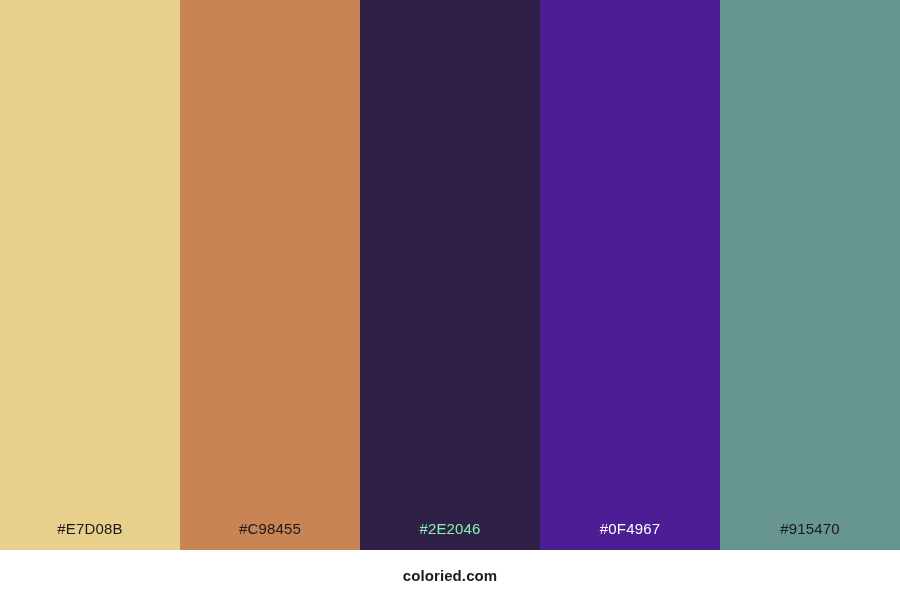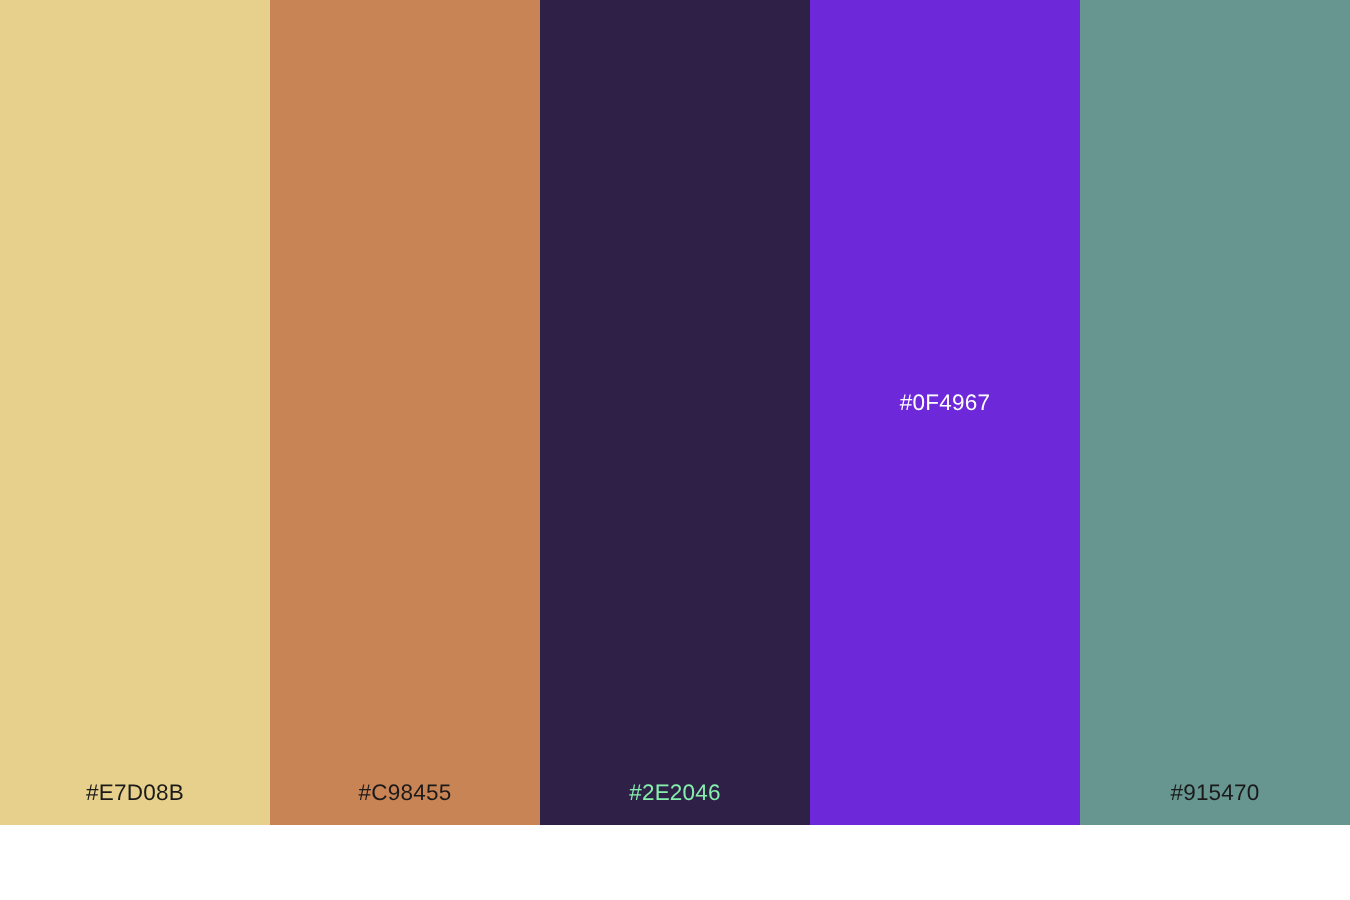--- a/index.html
+++ b/index.html
@@ -86,24 +86,27 @@
     </div>
 
     <div class="swatch" style="background-color: rgb(201, 132, 85); align-items: flex-end;">
       <span class="swatch-label" style="color: rgb(26, 26, 26);">#C98455</span>
     </div>
 
     <div class="swatch" style="background-color: rgb(46, 32, 70);">
       <span class="swatch-label" style="color: #86efac;">#2E2046</span>
     </div>
 
-    <div class="swatch" style="background-color: #6d28d9; align-items: center;">
+    <div class="swatch" style="background-color: #4c1d95;">
       <span class="swatch-label" style="color: rgb(255, 255, 255);">#0F4967</span>
     </div>
 
     <div class="swatch" style="background-color: rgb(103, 150, 144);">
       <span class="swatch-label" style="color: rgb(26, 26, 26);">#915470</span>
     </div>
 
   </div>
 
+  <div id="footer-bar">
+    <span id="site-credit" style="color: rgb(27, 27, 27);">coloried.com</span>
+  </div>
 
 </div>
 
 </body></html>

